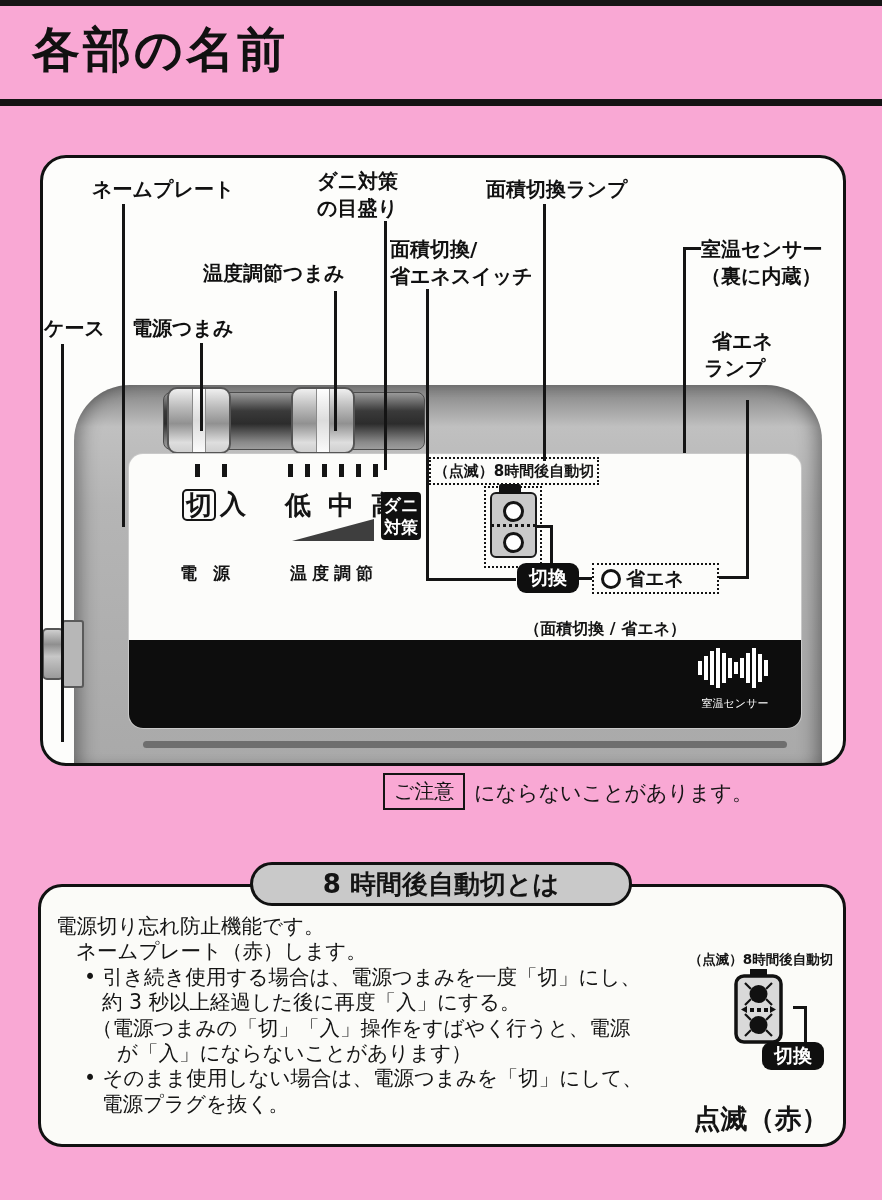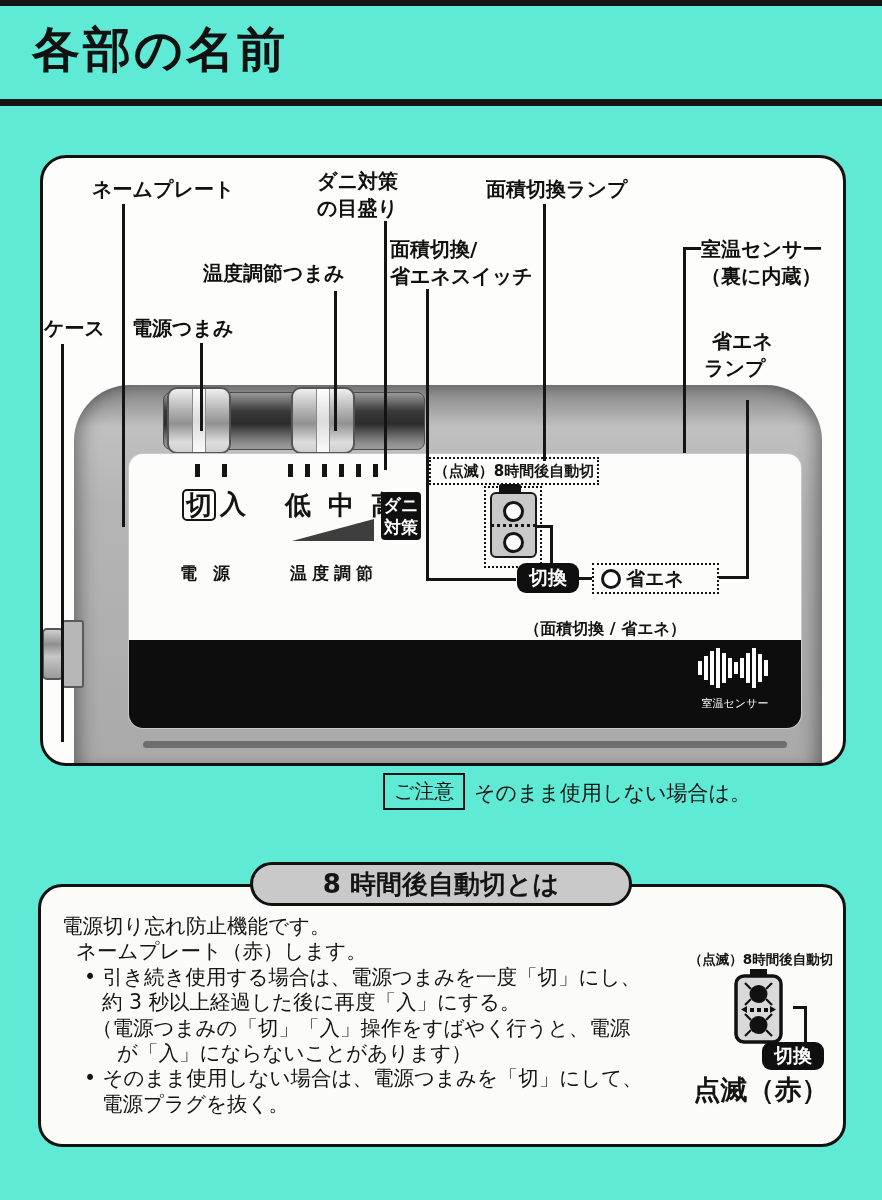--- a/index.html
+++ b/index.html
@@ -1,18 +1,18 @@
 <!DOCTYPE html>
 <html><head>
 <meta charset="utf-8">
 <style>
   html,body{margin:0;padding:0;background:#e9e9e6;}
   .page{
     position:relative;width:882px;height:1200px;margin:0 auto;
-    background:#5eead4;overflow:hidden;
+    background:#f9a8d4;overflow:hidden;
     font-family:"DejaVu Sans","Liberation Sans",sans-serif;
     color:#141414;
   }
   .abs{position:absolute;}
   
   .topbar{position:absolute;left:0;top:0;width:882px;height:6px;background:#161616;}
   .title{position:absolute;left:32px;top:18px;font-size:48px;font-weight:900;letter-spacing:3px;color:#111;}
   .title-rule{position:absolute;left:0;top:99px;width:882px;height:7px;background:#141414;}
   
   .fig-clip{position:absolute;left:40px;top:155px;width:806px;height:611px;border-radius:26px;overflow:hidden;background:#fdfdfb;}
@@ -63,25 +63,25 @@
   .ln{position:absolute;background:#141414;z-index:15;}
   
   .notice-tag{position:absolute;left:383px;top:773px;width:82px;height:37px;border:2.5px solid #141414;box-sizing:border-box;
     display:flex;align-items:center;justify-content:center;font-size:20px;}
   .notice-text{position:absolute;left:474px;top:779px;font-size:21px;}
   
   .info-box{position:absolute;left:38px;top:884px;width:808px;height:263px;border:3px solid #111;border-radius:24px;box-sizing:border-box;background:#fbfbf8;}
   .info-pill{position:absolute;left:250px;top:862px;width:382px;height:44px;background:#c9c9c9;border:3px solid #111;border-radius:22px;box-sizing:border-box;
     display:flex;align-items:center;justify-content:center;font-size:26px;font-weight:bold;z-index:5;}
   .info-lines{position:absolute;left:56px;top:914px;width:620px;font-size:20.5px;line-height:25.4px;white-space:nowrap;}
-  .il-0{margin-left:6px;}  .il-1{margin-left:0;}   .il-2{margin-left:20px;}
+  .il-0{}  .il-1{margin-left:0;}   .il-2{margin-left:20px;}
   .il-3{margin-left:28px;} .il-4{margin-left:46px;}.il-5{margin-left:36px;}
   .il-6{margin-left:61px;} .il-7{margin-left:28px;}.il-8{margin-left:46px;}
   .illust-label{position:absolute;left:676px;top:951px;width:170px;font-size:13.5px;font-weight:bold;text-align:center;white-space:nowrap;}
-  .illust-caption{position:absolute;left:666px;top:1072px;width:190px;font-size:27px;font-weight:bold;text-align:center;white-space:nowrap;}
+  .illust-caption{position:absolute;left:666px;top:1101px;width:190px;font-size:27px;font-weight:bold;text-align:center;white-space:nowrap;}
 </style>
 </head>
 <body>
 
 <div class="page">
 
   <div class="topbar"></div>
   <div class="title">各部の名前</div>
   <div class="title-rule"></div>
 
@@ -200,21 +200,21 @@
   <div class="ln" style="left:426px;top:578px;width:90px;height:3px;"></div>
   <div class="ln" style="left:543px;top:204px;width:3px;height:257px;"></div>
   <div class="ln" style="left:683px;top:247px;width:18px;height:3px;"></div>
   <div class="ln" style="left:683px;top:247px;width:3px;height:206px;"></div>
   <div class="ln" style="left:746px;top:400px;width:3px;height:179px;"></div>
   <div class="ln" style="left:719px;top:576px;width:30px;height:3px;"></div>
 
   <div class="fig-frame"></div>
 
   <div class="notice-tag">ご注意</div>
-  <div class="notice-text">そのまま使用しない場合は。</div>
+  <div class="notice-text">にならないことがあります。</div>
 
   <div class="info-box"></div>
   <div class="info-pill">8 時間後自動切とは</div>
 
   <div class="info-lines">
     <div class="il-0">電源切り忘れ防止機能です。</div>
     <div class="il-2">ネームプレート（赤）します。</div>
     <div class="il-3">• 引き続き使用する場合は、電源つまみを一度「切」にし、</div>
     <div class="il-4">約 3 秒以上経過した後に再度「入」にする。</div>
     <div class="il-5">（電源つまみの「切」「入」操作をすばやく行うと、電源</div>

